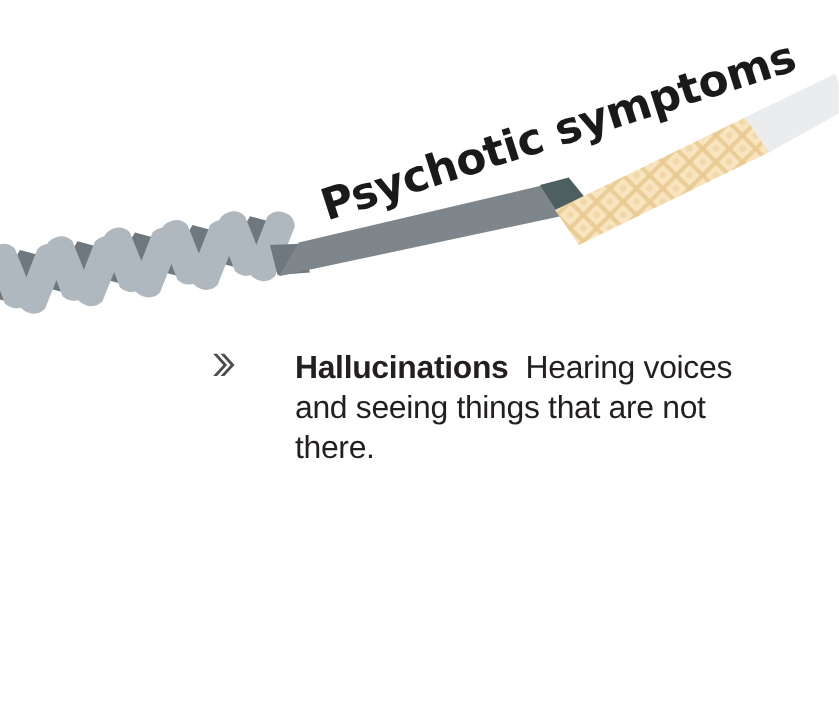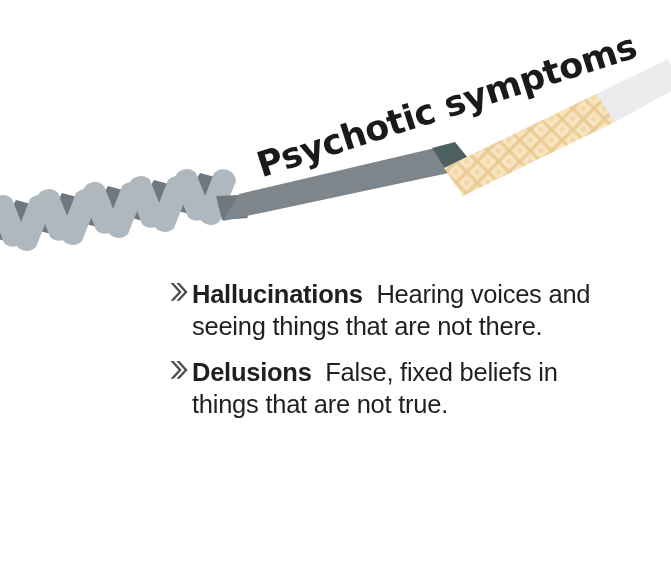--- a/index.html
+++ b/index.html
@@ -65,20 +65,21 @@
     width: 22px;
     padding-top: 4px;
   }
   .chevron-icon svg { display: block; }
   .bullet-body {
     font-family: "Liberation Sans", sans-serif;
     font-size: 25.5px;
     line-height: 1.26;
     color: #231f20;
     letter-spacing: -0.25px;
+    margin-left: 44px;
   }
   .bullet-term {
     font-weight: 700;
   }
   .bullet-term::after {
     content: "\00a0\00a0";
   }
   .bullet-desc {
     font-weight: 400;
   }
@@ -144,27 +145,16 @@
         <svg width="18" height="20" viewBox="0 0 18 20" xmlns="http://www.w3.org/2000/svg">
           <path d="M0.5 1 L8.6 9.9 L0.5 18.8 L3.6 18.8 L11.7 9.9 L3.6 1 Z" fill="#4d4d4d"></path>
           <path d="M6.4 1 L14.5 9.9 L6.4 18.8 L9.5 18.8 L17.6 9.9 L9.5 1 Z" fill="#4d4d4d"></path>
         </svg>
       </span>
       <span class="bullet-body">
         <span class="bullet-term">Hallucinations</span><span class="bullet-desc">Hearing voices and seeing things that are not there.</span>
       </span>
     </div>
 
-    <div class="bullet-item">
-      <span class="chevron-icon">
-        <svg width="18" height="20" viewBox="0 0 18 20" xmlns="http://www.w3.org/2000/svg">
-          <path d="M0.5 1 L8.6 9.9 L0.5 18.8 L3.6 18.8 L11.7 9.9 L3.6 1 Z" fill="#4d4d4d"></path>
-          <path d="M6.4 1 L14.5 9.9 L6.4 18.8 L9.5 18.8 L17.6 9.9 L9.5 1 Z" fill="#4d4d4d"></path>
-        </svg>
-      </span>
-      <span class="bullet-body">
-        <span class="bullet-term">Delusions</span><span class="bullet-desc">False, fixed beliefs in things that are not true.</span>
-      </span>
-    </div>
 
   </div>
 
 </div>
 
 </body></html>

